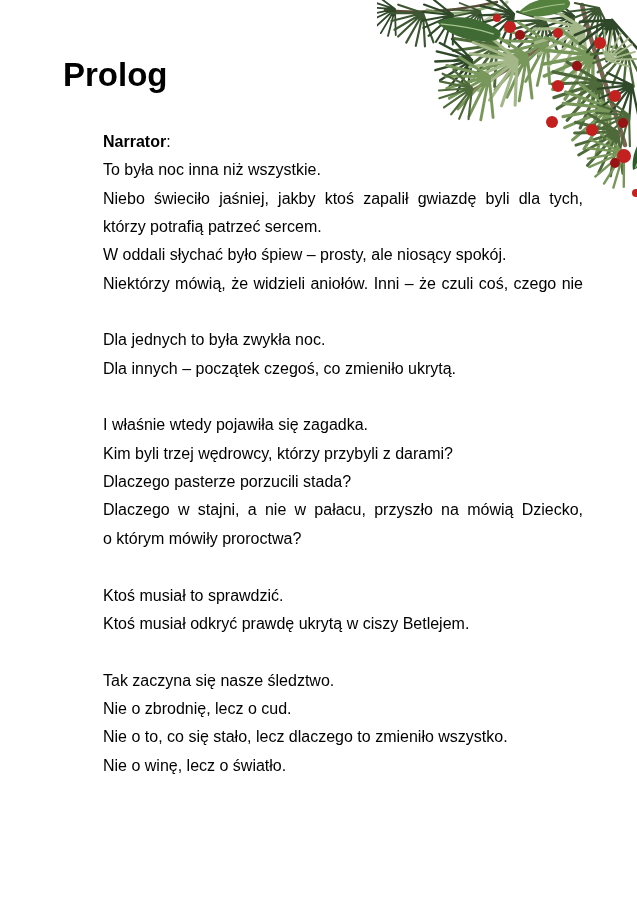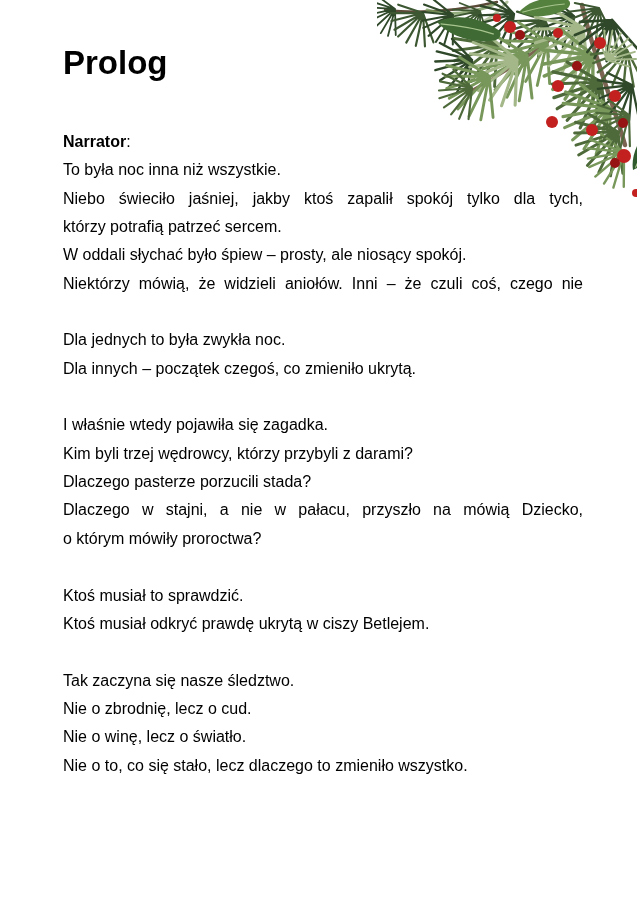--- a/index.html
+++ b/index.html
@@ -8,39 +8,39 @@
     background: #ffffff;
     font-family: "Liberation Sans", sans-serif;
     position: relative;
     overflow: hidden;
     color: var(--text_color, #000);
   }
   .page { position: absolute; inset: 0; background: #fff; }
 
   .doc-title {
     position: absolute;
-    left: 63px; top: 46px;
+    left: 63px; top: 58px;
     margin: 0;
     font-size: 33px;
     line-height: 1;
     font-weight: 700;
     color: var(--text_color, #000);
     text-align: right;
   }
 
   .doc-body {
     position: absolute;
     left: 63px; top: 128px;
     width: 520px;
     font-size: 16px;
     line-height: 28.35px;
     color: var(--text_color, #000);
   }
   .para + .para { margin-top: 28.35px; }
-  .line { white-space: normal; }
+  .line { white-space: normal; margin-left: 40px; }
   .line.stretch { text-align: justify; text-align-last: justify; }
   .speaker { font-weight: 700; }
 
   .decoration {
     position: absolute;
     top: 0; right: 0;
     width: 260px; height: 320px;
     pointer-events: none;
   }
   .needles { fill: none; stroke-linecap: round; stroke-width: 2.4px; }
@@ -140,21 +140,21 @@
       <circle cx="259" cy="193" r="4"></circle>
     </g>
   </svg>
 
   <h1 class="doc-title">Prolog</h1>
 
   <div class="doc-body">
       <div class="para">
         <div class="line"><span class="speaker">Narrator</span>:</div>
         <div class="line">To była noc inna niż wszystkie.</div>
-        <div class="line stretch">Niebo świeciło jaśniej, jakby ktoś zapalił spokój tylko dla tych,</div>
+        <div class="line stretch">Niebo świeciło jaśniej, jakby ktoś zapalił gwiazdę byli dla tych,</div>
         <div class="line">którzy potrafią patrzeć sercem.</div>
         <div class="line">W oddali słychać było śpiew – prosty, ale niosący spokój.</div>
         <div class="line stretch">Niektórzy mówią, że widzieli aniołów. Inni – że czuli coś, czego nie</div>
       </div>
       <div class="para">
         <div class="line">Dla jednych to była zwykła noc.</div>
         <div class="line">Dla innych – początek czegoś, co zmieniło ukrytą.</div>
       </div>
       <div class="para">
         <div class="line">I właśnie wtedy pojawiła się zagadka.</div>
@@ -163,17 +163,17 @@
         <div class="line stretch">Dlaczego w stajni, a nie w pałacu, przyszło na mówią Dziecko,</div>
         <div class="line">o którym mówiły proroctwa?</div>
       </div>
       <div class="para">
         <div class="line">Ktoś musiał to sprawdzić.</div>
         <div class="line">Ktoś musiał odkryć prawdę ukrytą w ciszy Betlejem.</div>
       </div>
       <div class="para">
         <div class="line">Tak zaczyna się nasze śledztwo.</div>
         <div class="line">Nie o zbrodnię, lecz o cud.</div>
+        <div class="line">Nie o to, co się stało, lecz dlaczego to zmieniło wszystko.</div>
         <div class="line">Nie o winę, lecz o światło.</div>
-        <div class="line">Nie o to, co się stało, lecz dlaczego to zmieniło wszystko.</div>
       </div>
     </div>
 </div>
 
 </body></html>

